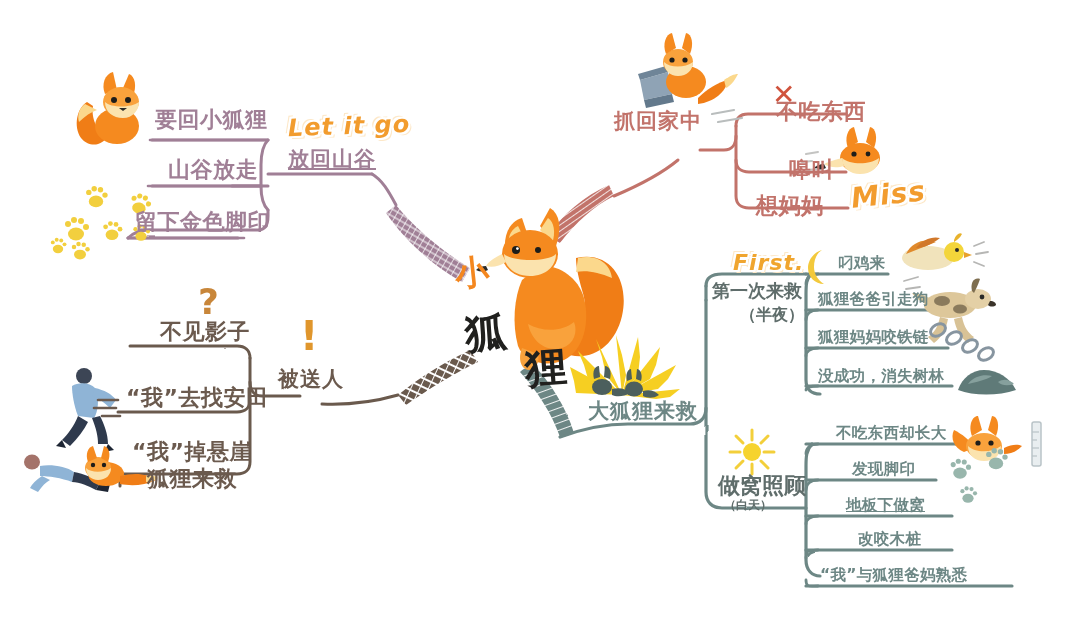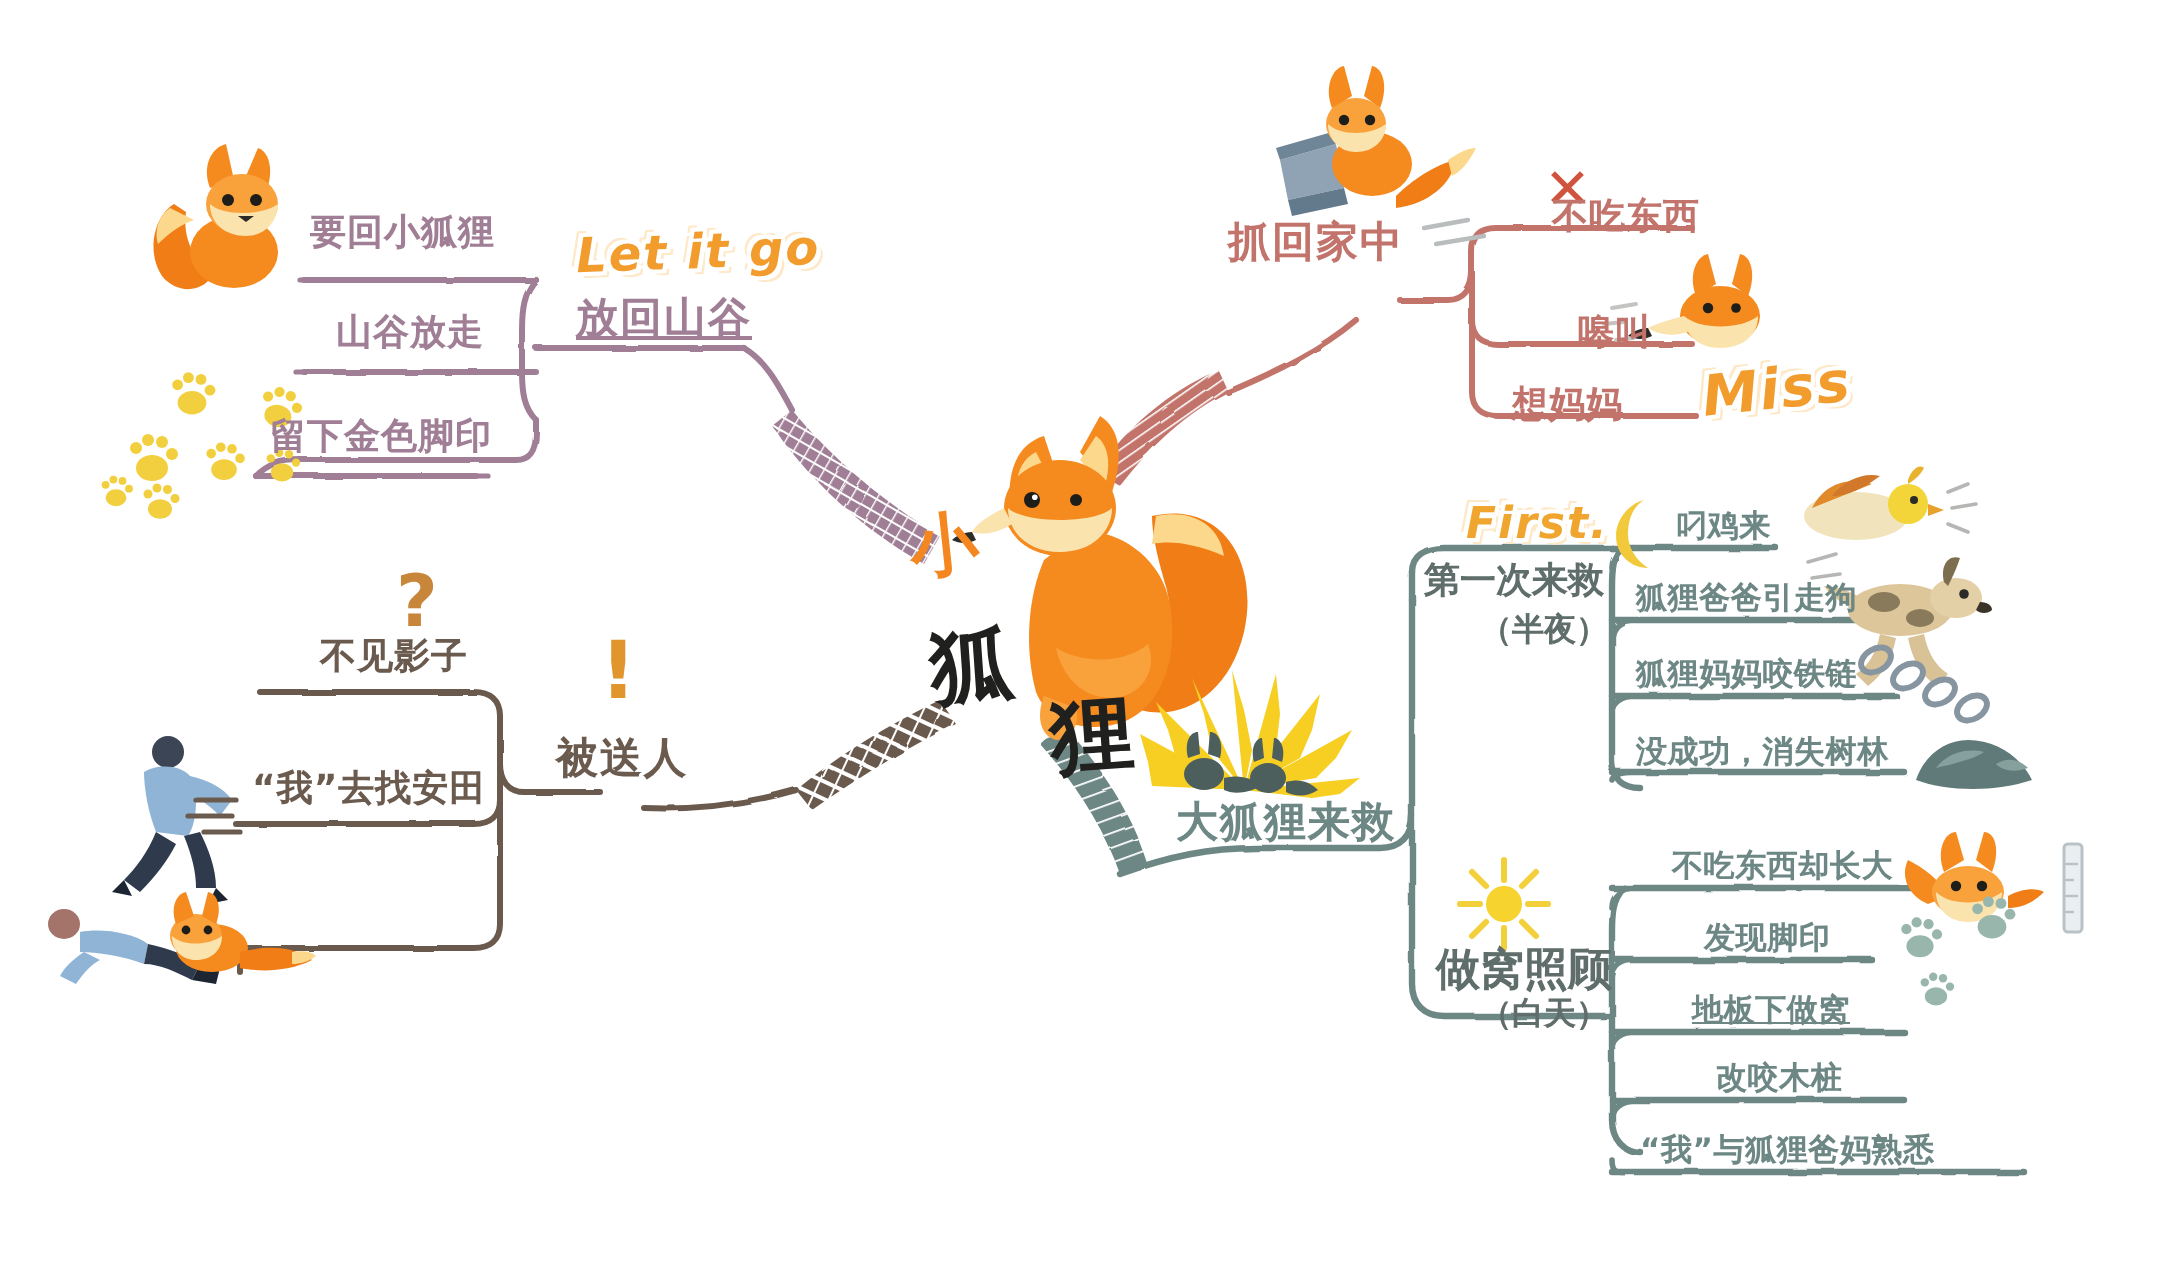--- a/index.html
+++ b/index.html
@@ -14,21 +14,21 @@
   .cn{font-family:"DejaVu Sans","Liberation Sans",sans-serif;font-weight:700;}
 
   
   .c-purple{color:#a07f96;}
   .c-rose{color:#c2736b;}
   .c-brown{color:#6b5a4e;}
   .c-gray{color:#5f6d6b;}
   .c-teal{color:#6d8785;}
 
   .lbl-branch{font-size:21px;letter-spacing:1px;}
-  .lbl-leaf{font-size:18px;letter-spacing:.5px;}
+  .lbl-leaf{font-size:22px;letter-spacing:.5px;}
   .lbl-leaf-sm{font-size:15.5px;letter-spacing:.3px;}
 
   
   #title-xiao{position:absolute;left:455px;top:250px;font-size:34px;font-weight:700;
      color:#f4871f;transform:rotate(-6deg);}
   #title-hu{position:absolute;left:465px;top:305px;font-size:42px;font-weight:700;
      color:#20201e;transform:rotate(-4deg);}
   #title-li{position:absolute;left:525px;top:340px;font-size:42px;font-weight:700;
      color:#20201e;transform:rotate(-4deg);}
 
@@ -470,34 +470,38 @@
   <div class="node cn c-rose lbl-leaf" style="left:756px;top:158px;margin-left:33px;">嗥叫</div>
   <div class="node cn c-rose lbl-leaf" style="left:756px;top:194px;">想妈妈</div>
   <div id="missart" class="wordart">Miss</div>
 
   <div id="qmark" class="bigmark">?</div>
   <div id="excl" class="bigmark">!</div>
   <div class="node cn c-brown lbl-branch" style="left:278px;top:368px;">被送人</div>
 
   <div class="node cn c-brown lbl-leaf" style="left:160px;top:320px;">不见影子</div>
   <div class="node cn c-brown lbl-leaf" style="left:126px;top:386px;">“我”去找安田</div>
+  <div class="node cn c-brown lbl-leaf" style="left:132px;top:440px;text-align:center;">
+    <div>“我”掉悬崖</div>
+    <div style="margin-top:4px;">狐狸来救</div>
+  </div>
 
   <div class="node cn c-teal lbl-branch" style="left:588px;top:400px;">大狐狸来救</div>
 
   <div id="firstart" class="wordart">First.</div>
   <div class="node cn c-gray" style="left:712px;top:282px;font-size:18px;">第一次来救</div>
   <div class="node cn c-gray" style="left:740px;top:307px;font-size:16px;">（半夜）</div>
 
   <div class="node cn c-teal lbl-leaf-sm" style="left:838px;top:255px;">叼鸡来</div>
   <div class="node cn c-teal lbl-leaf-sm" style="left:818px;top:291px;">狐狸爸爸引走狗</div>
   <div class="node cn c-teal lbl-leaf-sm" style="left:818px;top:329px;">狐狸妈妈咬铁链</div>
   <div class="node cn c-teal lbl-leaf-sm" style="left:818px;top:368px;">没成功，消失树林</div>
 
   <div class="node cn c-gray" style="left:718px;top:474px;font-size:22px;">做窝照顾</div>
-  <div class="node cn c-gray" style="left:740px;top:499px;font-size:16px;">（白天）</div>
+  <div class="node cn c-gray" style="left:724px;top:499px;font-size:12px;">（白天）</div>
 
   <div class="node cn c-teal lbl-leaf-sm" style="left:836px;top:425px;">不吃东西却长大</div>
   <div class="node cn c-teal lbl-leaf-sm" style="left:852px;top:461px;">发现脚印</div>
   <div class="node cn c-teal lbl-leaf-sm" style="left:846px;top:497px;text-decoration:underline;">地板下做窝</div>
   <div class="node cn c-teal lbl-leaf-sm" style="left:858px;top:531px;">改咬木桩</div>
   <div class="node cn c-teal lbl-leaf-sm" style="left:820px;top:567px;">“我”与狐狸爸妈熟悉</div>
 
 </div>
 
 </body></html>

